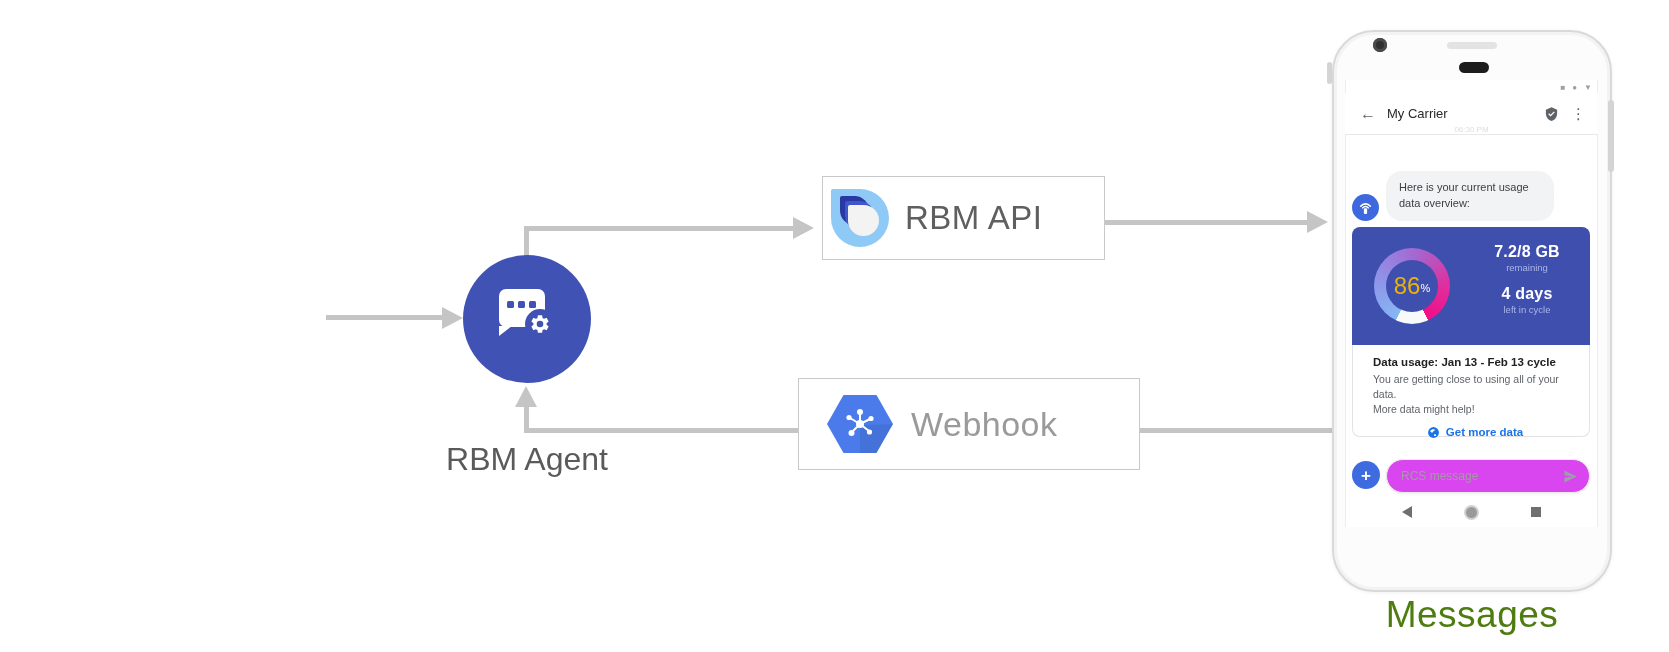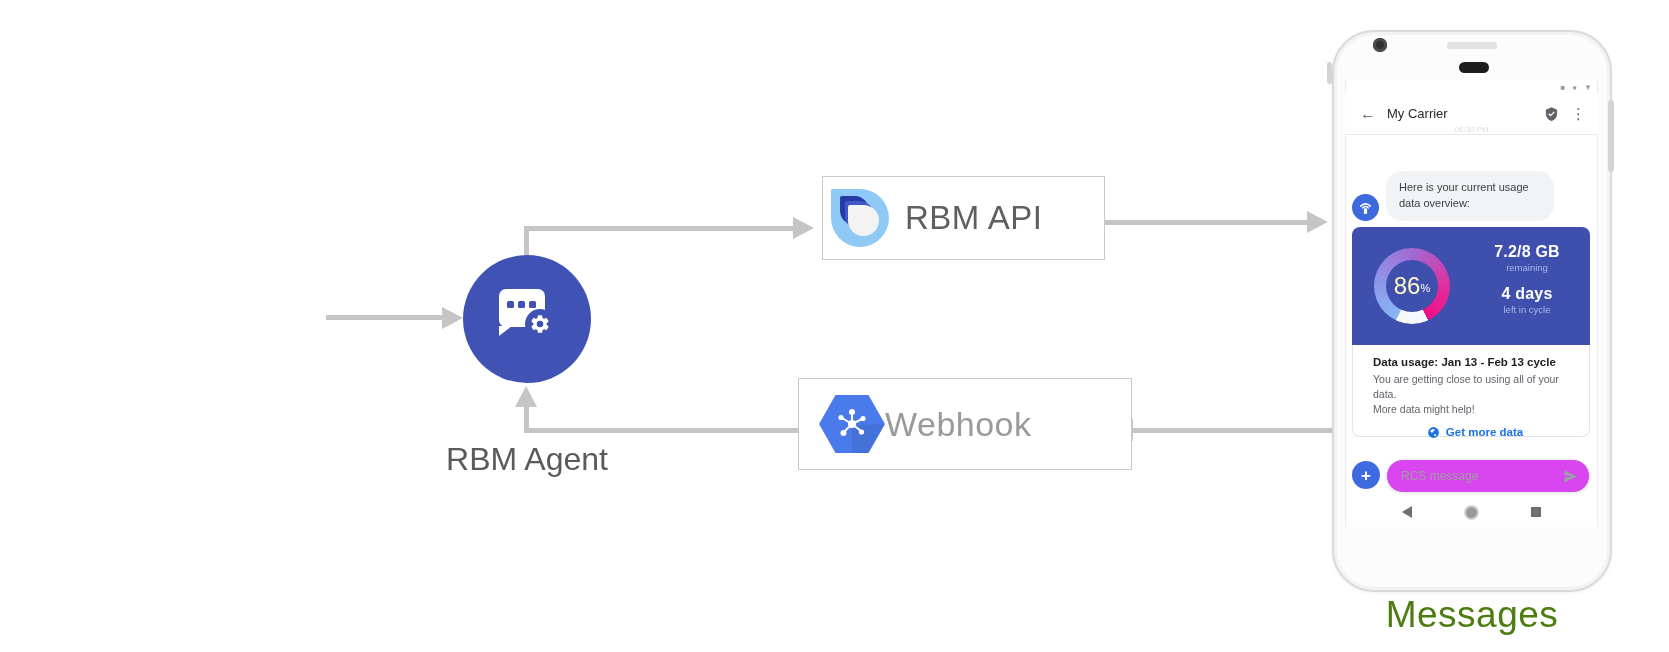--- a/index.html
+++ b/index.html
@@ -9,21 +9,21 @@
   
   .node-box{position:absolute;background:#fff;border:1px solid #c9c9c9;display:flex;align-items:center;}
   .big-label{font-weight:300;color:#5f5f5f;letter-spacing:.5px;}
 
   #ext-box{left:48px;top:272px;width:278px;height:90px;justify-content:center;}
   #ext-box .big-label{font-size:33px;}
 
   #api-box{left:822px;top:176px;width:273px;height:82px;padding-left:8px;gap:16px;}
   #api-box .big-label{font-size:33px;}
 
-  #hook-box{left:798px;top:378px;width:312px;height:90px;padding-left:20px;}
+  #hook-box{left:798px;top:378px;width:312px;height:90px;padding-left:28px;gap:18px;}
   #hook-box .big-label{font-size:34px;color:#9a9a9a;}
 
   
   .api-logo{position:relative;width:58px;height:58px;background:#8fc9f6;border-radius:2px 30px 30px 30px;}
   .api-logo .drop{position:absolute;border-radius:2px 50% 50% 50%;}
   .drop-navy{left:9px;top:7px;width:29px;height:29px;background:#2838a4;}
   .drop-mid{left:14px;top:12px;width:29px;height:29px;background:#4156c9;}
   .drop-white{left:17px;top:16px;width:31px;height:31px;background:#f3f3f3;border-radius:6px 50% 50% 50%;}
 
   
@@ -77,21 +77,21 @@
   .avatar{position:absolute;left:1352px;top:194px;width:27px;height:27px;border-radius:50%;
      background:#3e68dd;display:flex;align-items:center;justify-content:center;}
   .bubble{position:absolute;left:1386px;top:171px;width:142px;background:#f1f3f4;border-radius:16px;
      padding:9px 13px;font-size:11px;line-height:1.45;color:#3c4043;}
 
   .usage-card-top{position:absolute;left:1352px;top:227px;width:238px;height:118px;background:#3e4fae;border-radius:8px 8px 0 0;}
   .donut{position:absolute;left:22px;top:21px;width:76px;height:76px;border-radius:50%;
      background:conic-gradient(from 205deg,#86b7f3 0deg,#8f92e8 80deg,#a468d2 160deg,#df2f9e 245deg,#f20d86 310deg,#f8f9fb 310deg 360deg);}
   .donut .hole{position:absolute;left:12px;top:12px;width:52px;height:52px;border-radius:50%;background:#3e4fae;
      display:flex;align-items:center;justify-content:center;}
-  .pct{color:#fef9c3;font-size:24px;font-weight:300;}
+  .pct{color:#eab308;font-size:24px;font-weight:300;}
   .pct-sign{color:#fff;font-size:11px;font-weight:300;vertical-align:2px;}
   .card-col{position:absolute;left:112px;top:0;width:126px;height:118px;text-align:center;color:#fff;}
   .card-big{font-size:16px;font-weight:bold;letter-spacing:.2px;}
   .card-sub{font-size:9.5px;color:#aab6ea;margin-top:1px;}
   .card-big.first{margin-top:16px;}
   .card-big.second{margin-top:12px;}
 
   .usage-card-bottom{position:absolute;left:1352px;top:345px;width:238px;height:92px;background:#fff;
      border:1px solid #e3e3e3;border-top:none;border-radius:0 0 8px 8px;box-sizing:border-box;padding:11px 12px 0 20px;}
   .uc-title{font-size:11.5px;font-weight:bold;color:#212121;}

